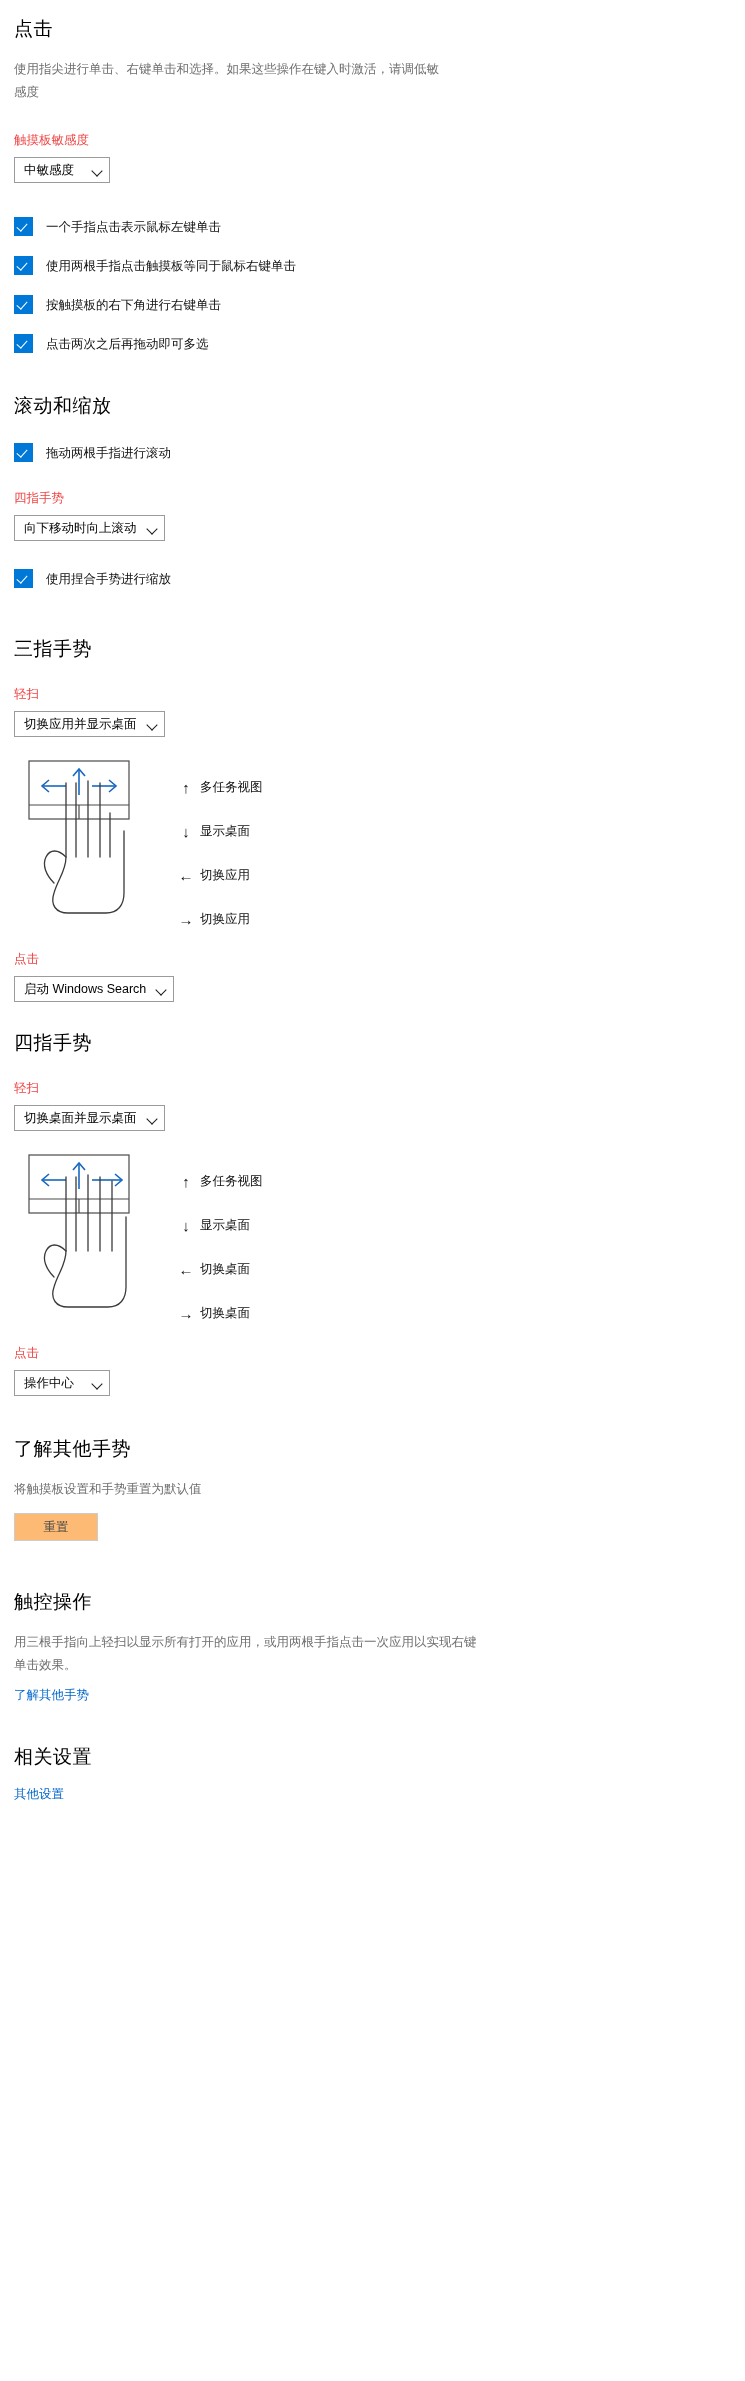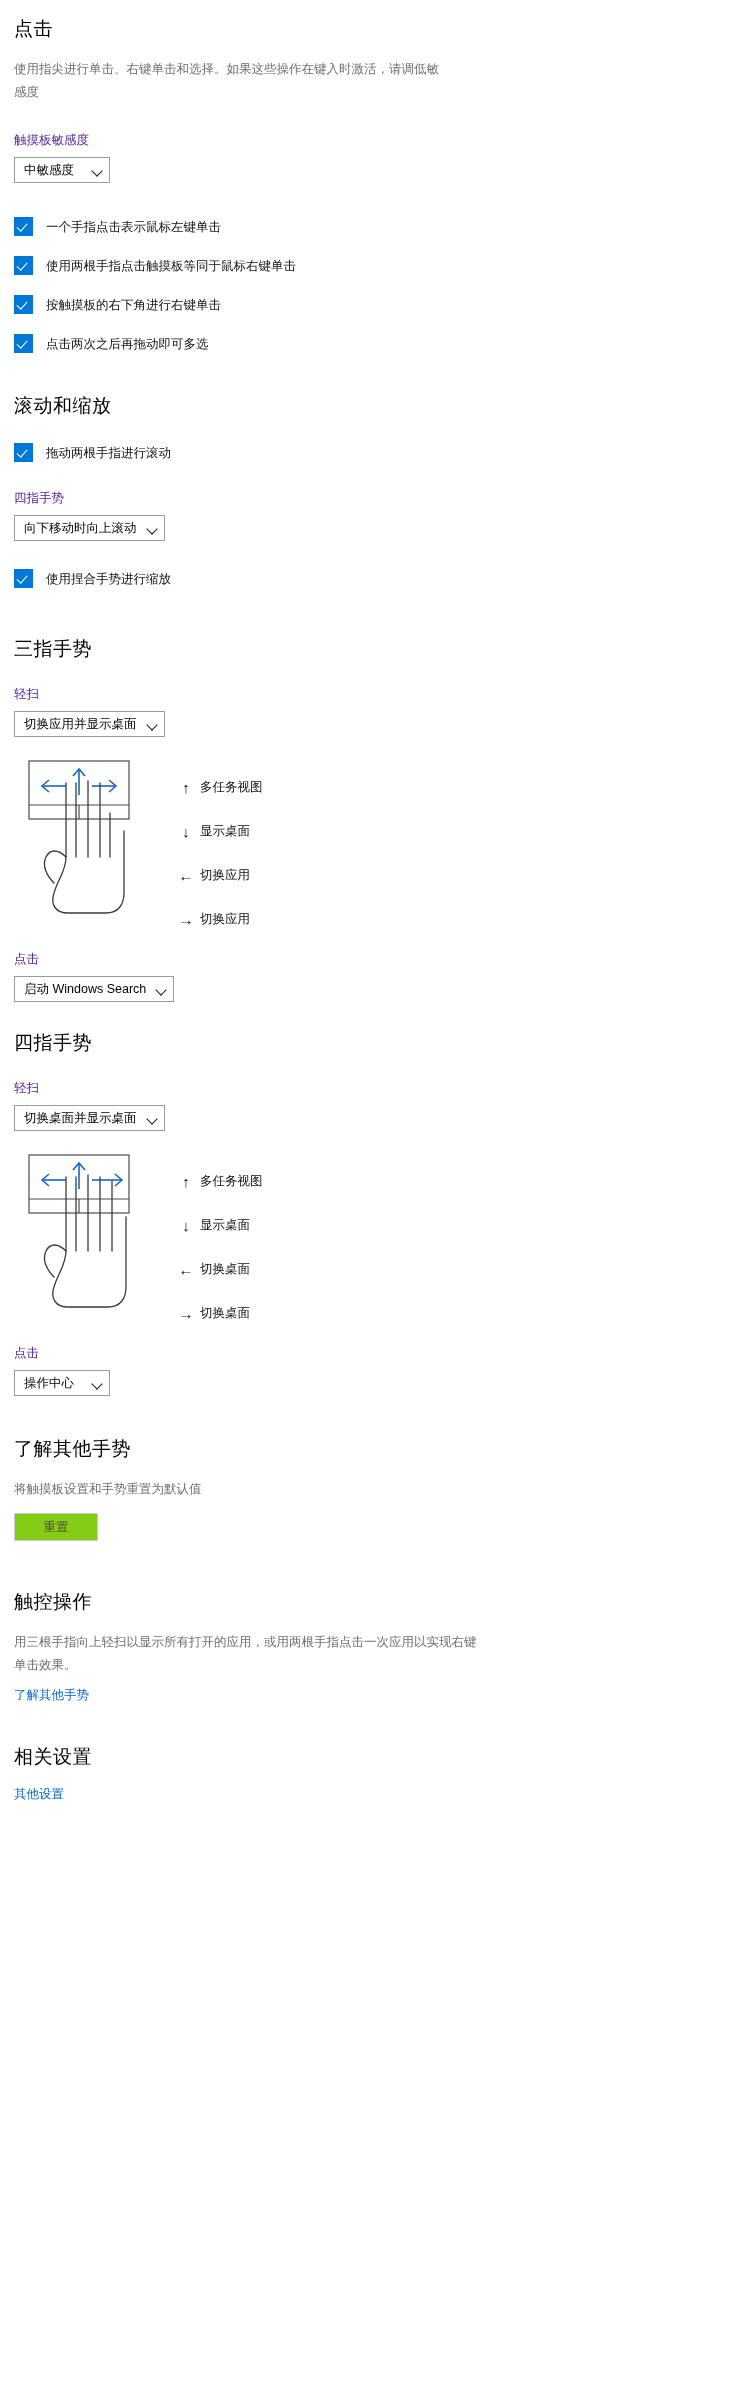--- a/index.html
+++ b/index.html
@@ -21,21 +21,21 @@
     letter-spacing: .5px;
   }
   .desc {
     font-size: 12.5px;
     color: #6f6f6f;
     line-height: 23px;
     max-width: 430px;
   }
   .field-label {
     font-size: 12.5px;
-    color: #4c1d95;
+    color: #ef4444;
   }
 
   
   .combo {
     display: inline-flex;
     align-items: center;
     justify-content: space-between;
     border: 1px solid #9b9b9b;
     background: #ffffff;
     height: 26px;
@@ -109,21 +109,21 @@
     text-align: center;
     flex: 0 0 auto;
   }
   .legend-text {
     font-size: 12.5px;
     color: #111;
   }
 
   
   .btn {
-    background: #84cc16;
+    background: #fdba74;
     border: 1px solid #cccccc;
     color: #4a4a4a;
     font-size: 12.5px;
     height: 28px;
     min-width: 84px;
     padding: 0 14px;
     cursor: pointer;
     font-family: Liberation Mono, monospace;
   }
 

